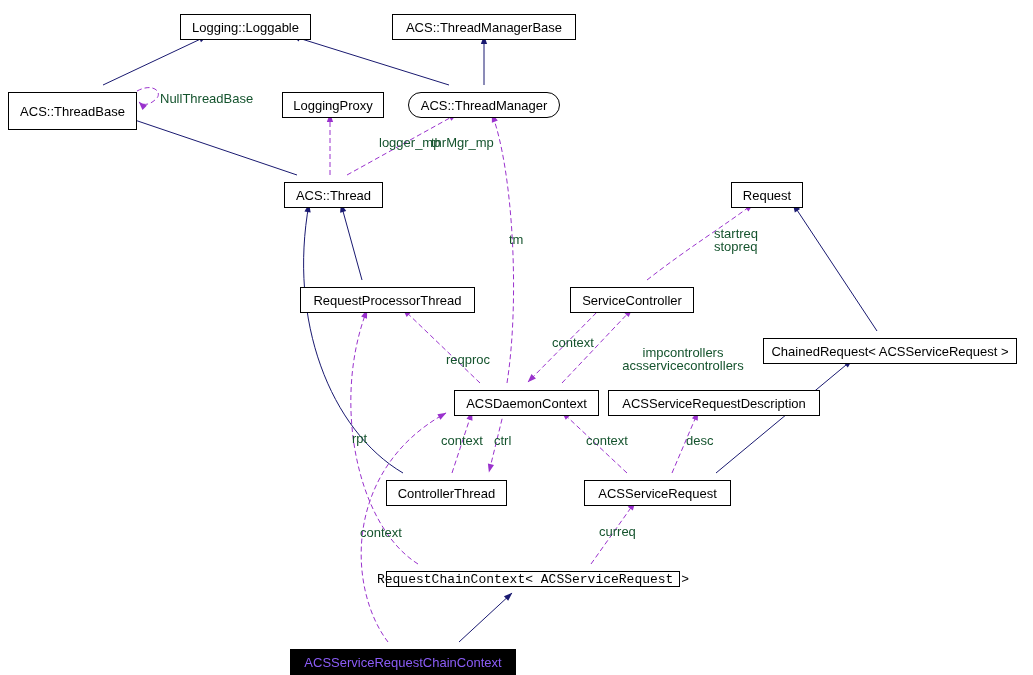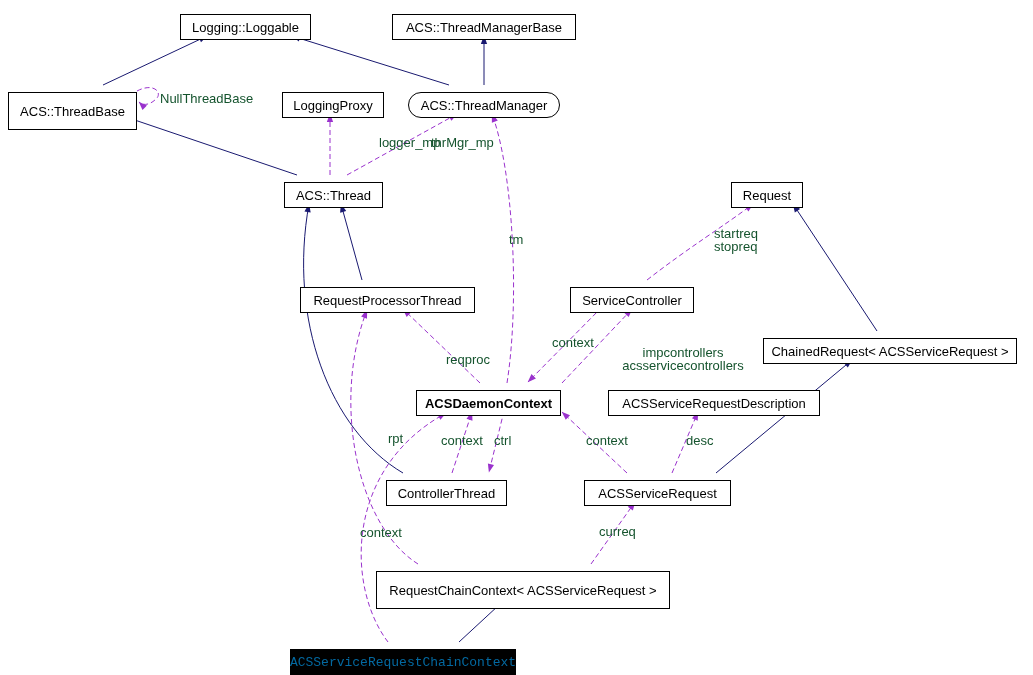--- a/index.html
+++ b/index.html
@@ -24,23 +24,22 @@
     font-size: 13px;
     display: flex;
     align-items: center;
     justify-content: center;
     white-space: nowrap;
     cursor: pointer;
     margin-top: 6px;
   }
   .node.highlight {
     background: #000000;
-    color: #0369a1;
+    color: #8b5cf6;
     border-color: #000000;
-    font-family: Liberation Mono, monospace;
   }
   .edge-label {
     position: absolute;
     font-size: 13px;
     color: #14532d;
     line-height: 13px;
     white-space: pre-line;
   }
   .edge-label.align-center { text-align: center; }
 </style>
@@ -88,39 +87,39 @@
       <div class="node" style="left: 180px; top: 8px; width: 131px; height: 26px;">Logging::Loggable</div>
       <div class="node" style="left: 392px; top: 8px; width: 184px; height: 26px;">ACS::ThreadManagerBase</div>
       <div class="node" style="left: 8px; top: 86px; width: 129px; height: 38px;">ACS::ThreadBase</div>
       <div class="node" style="left: 282px; top: 86px; width: 102px; height: 26px;">LoggingProxy</div>
       <div class="node" style="left: 408px; top: 86px; width: 152px; height: 26px; border-radius: 13px;">ACS::ThreadManager</div>
       <div class="node" style="left: 284px; top: 176px; width: 99px; height: 26px;">ACS::Thread</div>
       <div class="node" style="left: 731px; top: 176px; width: 72px; height: 26px;">Request</div>
       <div class="node" style="left: 300px; top: 281px; width: 175px; height: 26px;">RequestProcessorThread</div>
       <div class="node" style="left: 570px; top: 281px; width: 124px; height: 26px;">ServiceController</div>
       <div class="node" style="left: 763px; top: 332px; width: 254px; height: 26px;">ChainedRequest&lt; ACSServiceRequest &gt;</div>
-      <div class="node" style="left: 416px; top: 384px; width: 145px; height: 26px; font-weight: bold;">ACSDaemonContext</div>
+      <div class="node" style="left: 454px; top: 384px; width: 145px; height: 26px;">ACSDaemonContext</div>
       <div class="node" style="left: 608px; top: 384px; width: 212px; height: 26px;">ACSServiceRequestDescription</div>
       <div class="node" style="left: 386px; top: 474px; width: 121px; height: 26px;">ControllerThread</div>
       <div class="node" style="left: 584px; top: 474px; width: 147px; height: 26px;">ACSServiceRequest</div>
-      <div class="node" style="left: 376px; top: 565px; width: 294px; height: 38px;">RequestChainContext&lt; ACSServiceRequest &gt;</div>
+      <div class="node" style="left: 386px; top: 565px; width: 294px; height: 16px; font-family: Liberation Mono, monospace;">RequestChainContext&lt; ACSServiceRequest &gt;</div>
       <div class="node highlight" style="left: 290px; top: 643px; width: 226px; height: 26px;">ACSServiceRequestChainContext</div>
     </div>
   <div id="edge-labels">
       <div class="edge-label" style="left: 160px; top: 92px;">NullThreadBase</div>
       <div class="edge-label" style="left: 334px; top: 136px; margin-left: 45px;">logger_mp</div>
       <div class="edge-label" style="left: 431px; top: 136px;">thrMgr_mp</div>
       <div class="edge-label" style="left: 509px; top: 233px;">tm</div>
       <div class="edge-label" style="left: 714px; top: 227px;">startreq
 stopreq</div>
       <div class="edge-label" style="left: 446px; top: 337px; margin-top: 16px;">reqproc</div>
       <div class="edge-label" style="left: 552px; top: 336px;">context</div>
       <div class="edge-label align-center" style="left: 620px; top: 330px; width: 126px; margin-top: 16px;">impcontrollers
 acsservicecontrollers</div>
       <div class="edge-label" style="left: 441px; top: 434px;">context</div>
       <div class="edge-label" style="left: 494px; top: 434px;">ctrl</div>
       <div class="edge-label" style="left: 586px; top: 434px;">context</div>
       <div class="edge-label" style="left: 686px; top: 434px;">desc</div>
       <div class="edge-label" style="left: 599px; top: 525px;">curreq</div>
       <div class="edge-label" style="left: 360px; top: 526px;">context</div>
-      <div class="edge-label" style="left: 352px; top: 432px; margin-left: 36px;">rpt</div>
+      <div class="edge-label" style="left: 352px; top: 432px;">rpt</div>
     </div>
 </div>
 
 </body></html>

